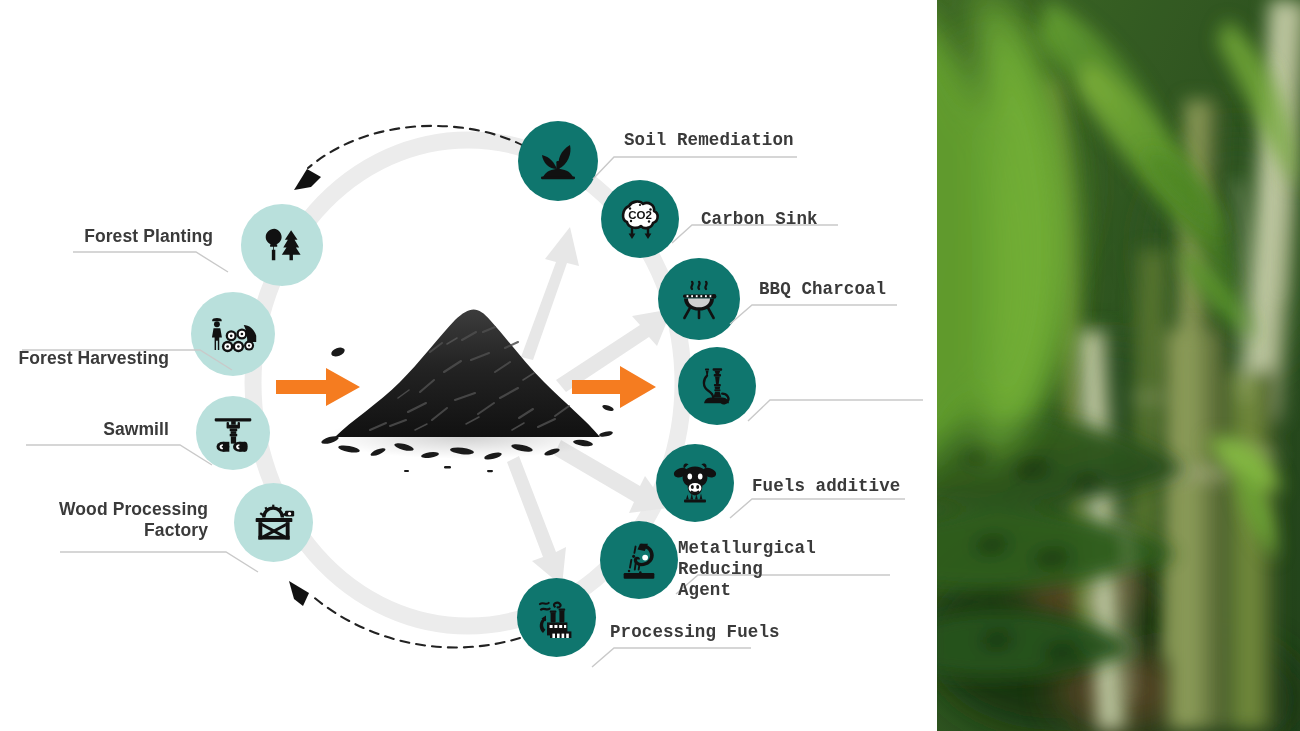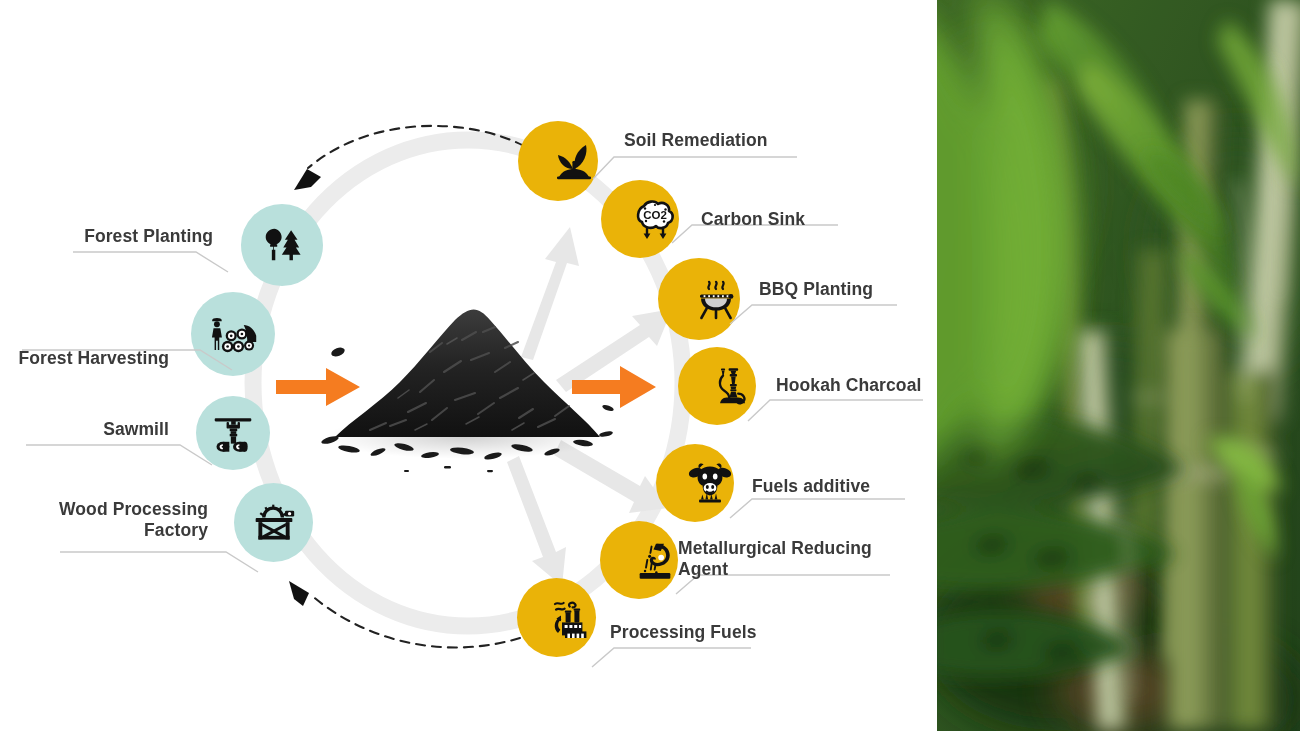--- a/index.html
+++ b/index.html
@@ -22,35 +22,35 @@
   
   .diagram{position:absolute;left:0;top:0;width:937px;height:731px;}
   .diagram > svg{position:absolute;left:0;top:0;}
 
   
   .node{
     position:absolute;border-radius:50%;
     display:flex;align-items:center;justify-content:center;
   }
   .node.teal{background:#b9e0dc;}
-  .node.gray{background:#eab308;justify-content:flex-end;}
+  .node.gray{background:#0f766e;}
   .node svg{display:block;}
 
   
   .label{
     position:absolute;
     color:#3a3a3a;
     font-size:17.5px;
     font-weight:700;
     letter-spacing:0.1px;
     line-height:21px;
     white-space:pre-line;
   }
   .label.right{text-align:right;}
-  .label.left{text-align:left;}
+  .label.left{text-align:left;font-family:Liberation Mono, monospace;}
 </style>
 </head>
 <body>
 
 <div id="stage">
 
   <div class="diagram">
 
     <svg width="937" height="731" viewBox="0 0 937 731">
       <defs>
@@ -456,23 +456,22 @@
 
     <div class="label right" style="left:0px;top:419px;width:169px;">Sawmill</div>
 
     <div class="label right" style="left:0px;top:499px;width:208px;">Wood Processing
 Factory</div>
 
     <div class="label left" style="left:624px;top:130px;width:300px;">Soil Remediation</div>
 
     <div class="label left" style="left:701px;top:200px;width:300px;margin-top:9px;">Carbon Sink</div>
 
-    <div class="label left" style="left:759px;top:279px;width:300px;">BBQ Planting</div>
-
-    <div class="label left" style="left:776px;top:375px;width:300px;">Hookah Charcoal</div>
+    <div class="label left" style="left:759px;top:279px;width:300px;">BBQ Charcoal</div>
+
 
     <div class="label left" style="left:752px;top:476px;width:300px;">Fuels additive</div>
 
     <div class="label left" style="left:678px;top:538px;width:230px;">Metallurgical Reducing
 Agent</div>
 
     <div class="label left" style="left:610px;top:622px;width:300px;">Processing Fuels</div>
 
   </div>
 

